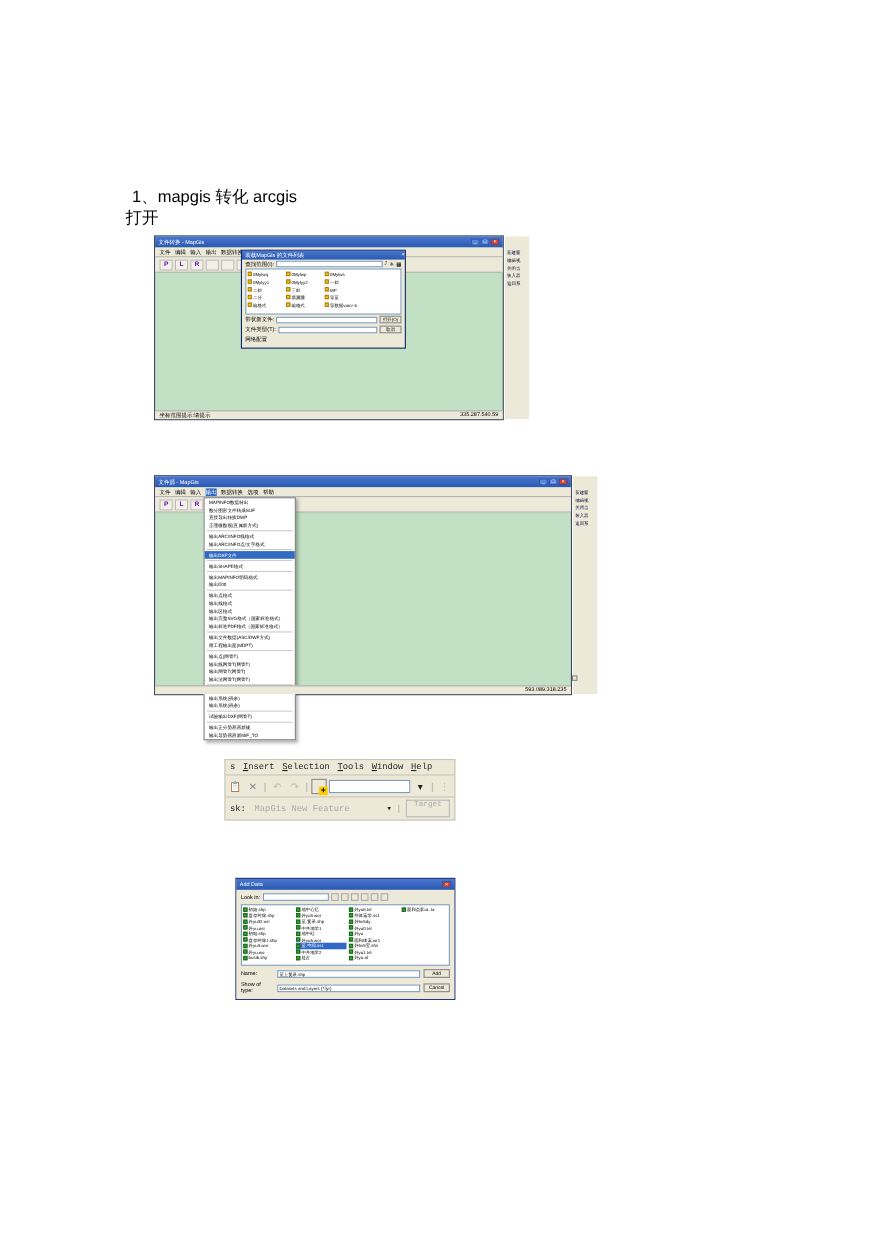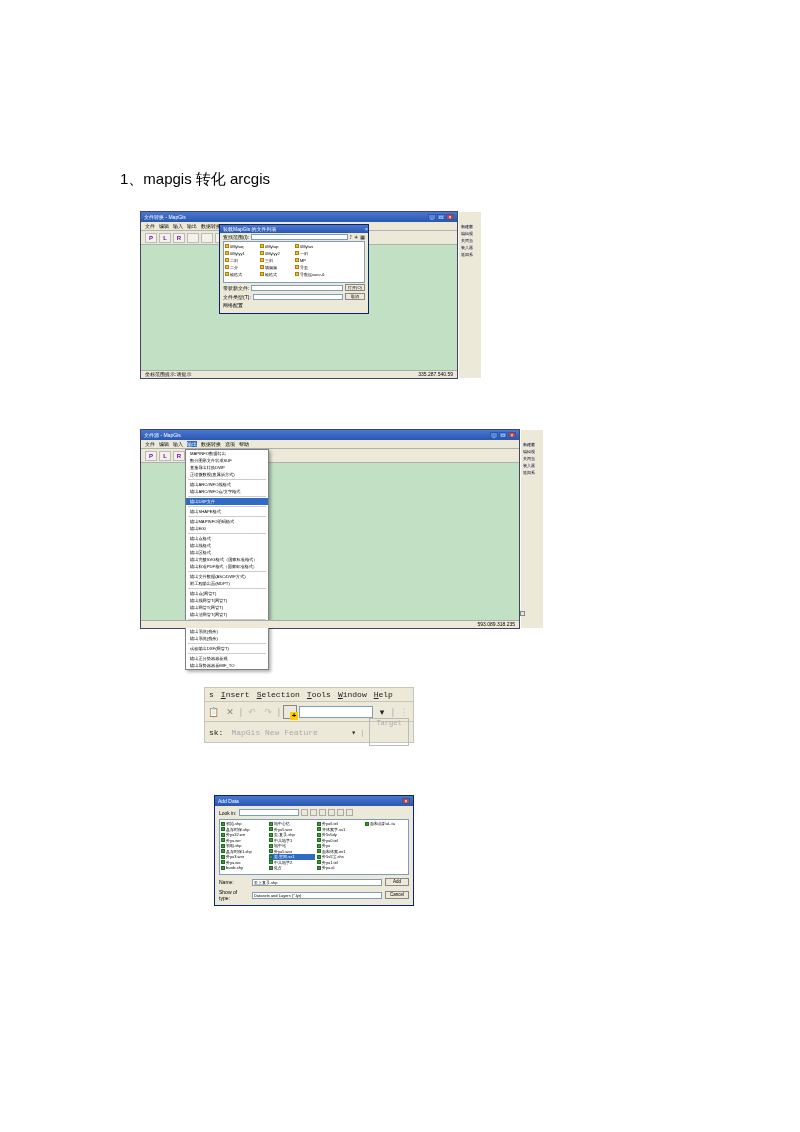--- a/index.html
+++ b/index.html
@@ -8,21 +8,20 @@
     height: 1132px;
     background: #fff;
     font-family: "SimSun", "Microsoft YaHei", sans-serif;
     position: relative;
   }
   .page {
     padding: 170px 100px 40px 120px;
   }
   .heading {
     font-size: 15px;
-    margin-bottom: 22px;
   }
   .subtext {
     font-size: 15px;
     margin-bottom: 6px;
     margin-left: -6px;
   }
 
   
   .shot1 {
     margin-left: 20px;
@@ -230,21 +229,21 @@
     height: 20px; display: flex; align-items: center; gap: 4px;
     padding: 0 4px;
     font-family: "Courier New", monospace;
   }
   .shot3 .row2 .ghost {
     color: #aaa;
     flex: 1;
     padding-left: 4px;
   }
   .shot3 .row2 .tbtn {
-    width: 40px; height: 28px; border: 1px solid #bbb;
+    width: 40px; height: 16px; border: 1px solid #bbb;
     color: #aaa; text-align: center;
     font-size: 7px;
   }
 
   
   .shot4 {
     margin-left: 94px;
     margin-top: 52px;
     width: 200px;
     border: 1px solid #0a246a;
@@ -309,20 +308,21 @@
     font-size: 5px;
   }
   .winctrl span.close { background: #d04030; }
 </style>
 </head>
 <body>
 
 <div class="page">
 
   <div class="heading">1、mapgis 转化 arcgis</div>
+  <div class="subtext">打开</div>
 
   <div class="shot1">
     <div class="titlebar">
       <span>文件转换 - MapGis</span>
       <span class="winctrl">
         <span>_</span>
         <span>□</span>
         <span class="close">×</span>
       </span>
     </div>

